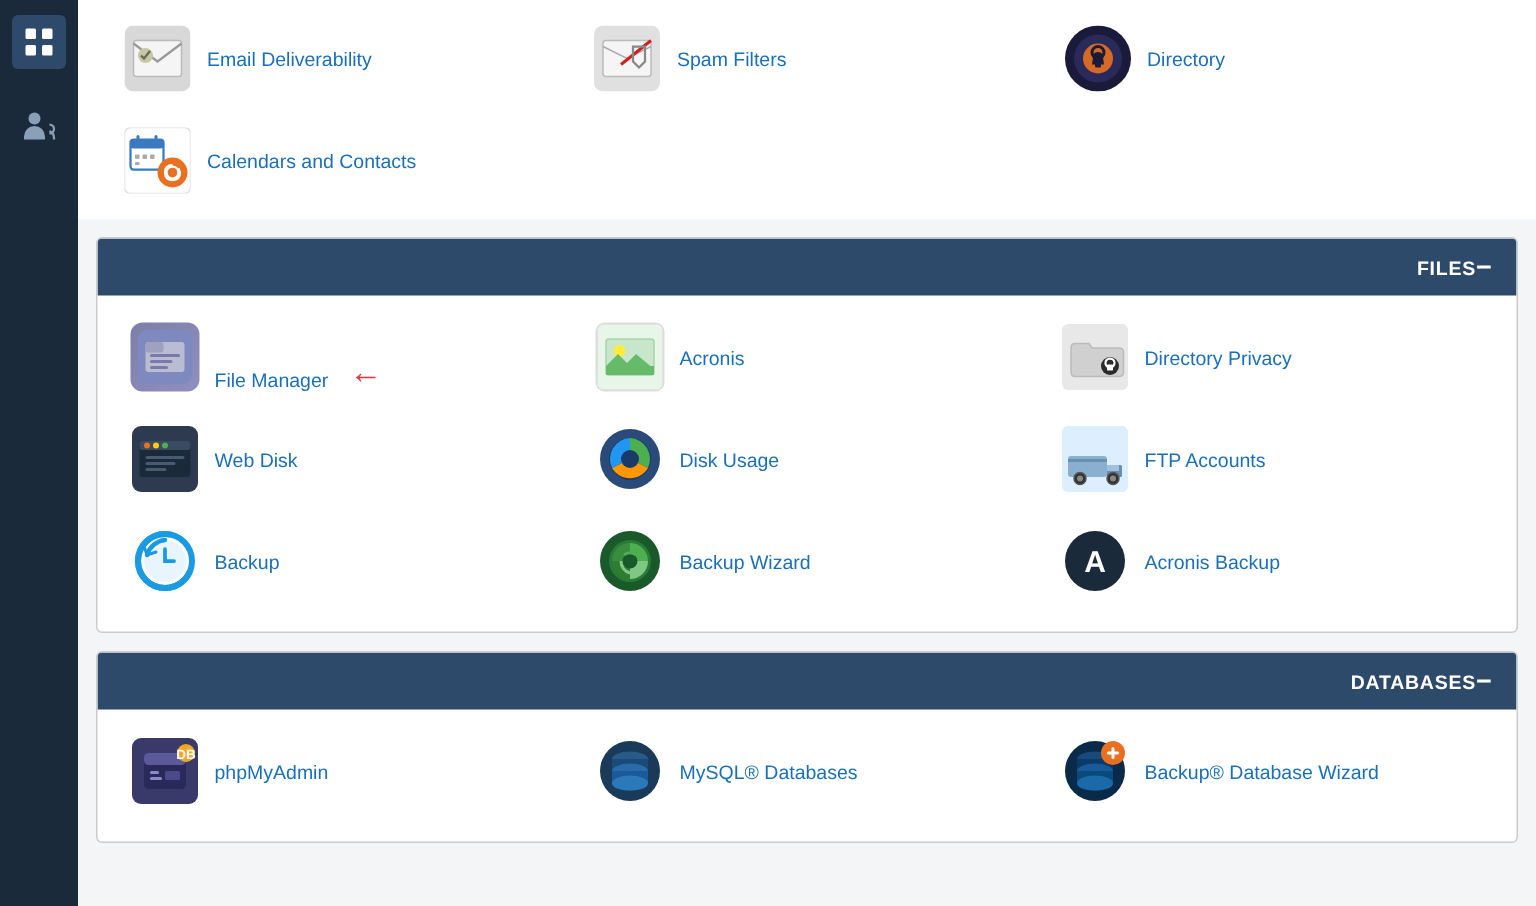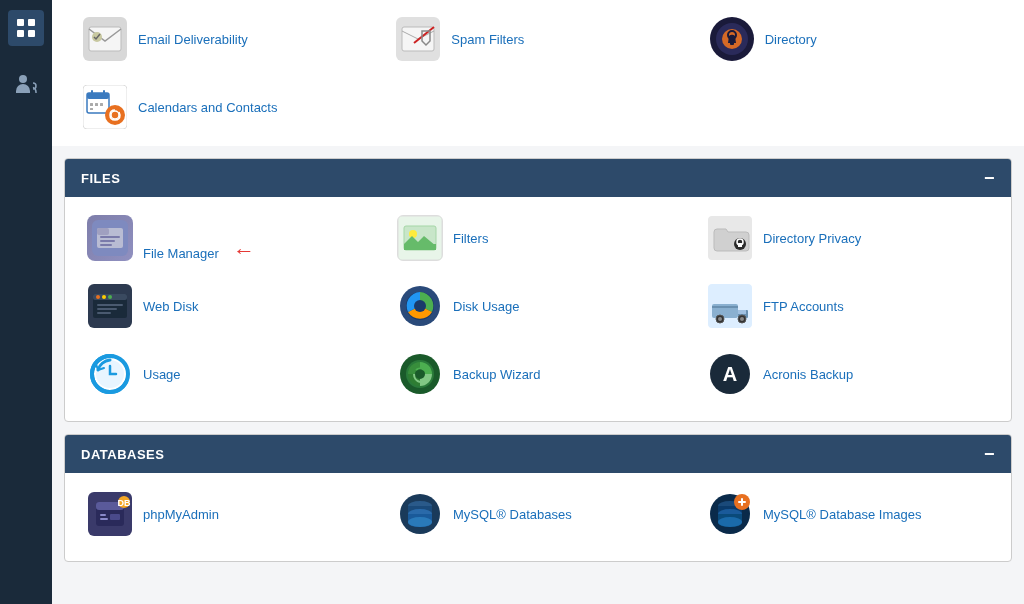--- a/index.html
+++ b/index.html
@@ -65,21 +65,21 @@
 
     .section-header {
       background: #2d4a6a;
       color: #fff;
       font-size: 13px;
       font-weight: bold;
       letter-spacing: 0.5px;
       padding: 10px 16px;
       display: flex;
       align-items: center;
-      justify-content: space-between;
+      justify-content: flex-end;
     }
     .section-header .minus {
       color: #fff;
       font-size: 18px;
       font-weight: bold;
       line-height: 1;
     }
 
     .section-body {
       padding: 10px 16px 16px 16px;
@@ -270,21 +270,21 @@
         <div class="item">
           <div class="icon-box icon-images">
             <svg width="44" height="44" viewBox="0 0 44 44">
               <rect width="44" height="44" fill="#e8f5e9" rx="4" stroke="#ddd"></rect>
               <rect x="6" y="10" width="32" height="24" rx="2" fill="#c8e6c9" stroke="#a5d6a7" stroke-width="1"></rect>
               <circle cx="15" cy="18" r="4" fill="#ffeb3b"></circle>
               <path d="M6 28 L14 20 L20 26 L26 20 L38 30" fill="#66bb6a" stroke="none"></path>
               <rect x="6" y="28" width="32" height="6" fill="#66bb6a"></rect>
             </svg>
           </div>
-          <span class="item-label">Filters</span>
+          <span class="item-label">Acronis</span>
         </div>
 
         <div class="item">
           <div class="icon-box">
             <svg width="44" height="44" viewBox="0 0 44 44">
               <rect width="44" height="44" fill="#e8e8e8" rx="4"></rect>
 
               <path d="M6 16 Q6 13 9 13 L18 13 L20 16 L38 16 Q41 16 41 19 L41 32 Q41 35 38 35 L9 35 Q6 35 6 32 Z" fill="#d0d0d0" stroke="#bbb" stroke-width="1"></path>
               <circle cx="32" cy="28" r="6" fill="#2a2a2a"></circle>
               <circle cx="32" cy="26" r="3" fill="none" stroke="#fff" stroke-width="1.5"></circle>
@@ -348,21 +348,21 @@
           <div class="icon-box">
             <svg width="44" height="44" viewBox="0 0 44 44">
               <circle cx="22" cy="22" r="18" fill="none" stroke="#1a9ae0" stroke-width="4"></circle>
               <circle cx="22" cy="22" r="18" fill="none" stroke="#1a9ae0" stroke-width="4" stroke-dasharray="80 33" stroke-dashoffset="-8"></circle>
               <circle cx="22" cy="22" r="14" fill="#e8f5ff"></circle>
               <path d="M22 14 L22 22 L28 22" stroke="#1a9ae0" stroke-width="2.5" stroke-linecap="round" fill="none"></path>
               <path d="M10 18 A14 14 0 0 1 22 8" stroke="#1a9ae0" stroke-width="3" fill="none" stroke-linecap="round"></path>
               <path d="M10 18 L8 12 M10 18 L16 16" stroke="#1a9ae0" stroke-width="2" fill="none" stroke-linecap="round"></path>
             </svg>
           </div>
-          <span class="item-label">Usage</span>
+          <span class="item-label">Backup</span>
         </div>
 
         <div class="item">
           <div class="icon-box">
             <svg width="44" height="44" viewBox="0 0 44 44">
               <circle cx="22" cy="22" r="20" fill="#1a5a2a"></circle>
               <circle cx="22" cy="22" r="14" fill="#2a7a3a"></circle>
               <path d="M22 22 L22 10 A12 12 0 0 1 34 22 Z" fill="#4caf50"></path>
               <path d="M22 22 L34 22 A12 12 0 0 1 22 34 Z" fill="#81c784"></path>
               <path d="M22 22 L22 34 A12 12 0 0 1 10 22 Z" fill="#2e7d32"></path>
@@ -434,20 +434,20 @@
               <circle cx="22" cy="22" r="20" fill="#0a2a4a"></circle>
               <ellipse cx="22" cy="14" rx="12" ry="5" fill="#1a4a7a"></ellipse>
               <path d="M10 14 L10 22 Q10 27 22 27 Q34 27 34 22 L34 14" fill="#0a3a6a" stroke="none"></path>
               <ellipse cx="22" cy="22" rx="12" ry="5" fill="#1a5a9a"></ellipse>
               <path d="M10 22 L10 30 Q10 35 22 35 Q34 35 34 30 L34 22" fill="#0a4a7a" stroke="none"></path>
               <ellipse cx="22" cy="30" rx="12" ry="5" fill="#1a6aaa"></ellipse>
               <circle cx="34" cy="10" r="8" fill="#e87020"></circle>
               <path d="M31 10 L37 10 M34 7 L34 13" stroke="#fff" stroke-width="2" stroke-linecap="round"></path>
             </svg>
           </div>
-          <span class="item-label">MySQL® Database Images</span>
+          <span class="item-label">Backup® Database Wizard</span>
         </div>
 
       </div>
     </div>
   </div>
 
 </div>
 
 </body></html>

